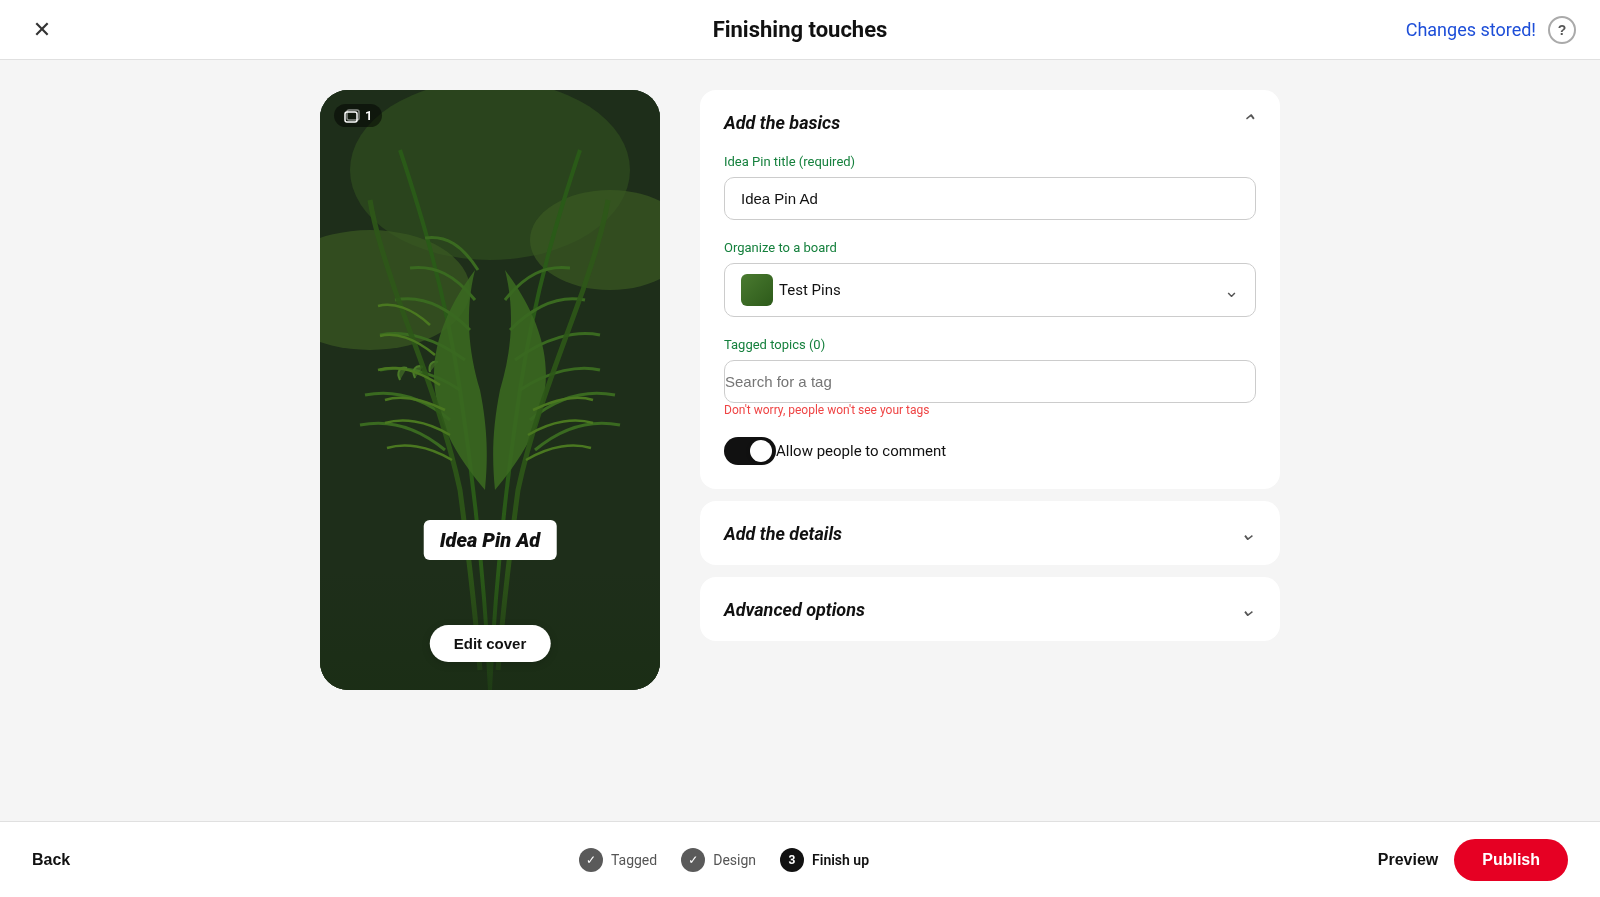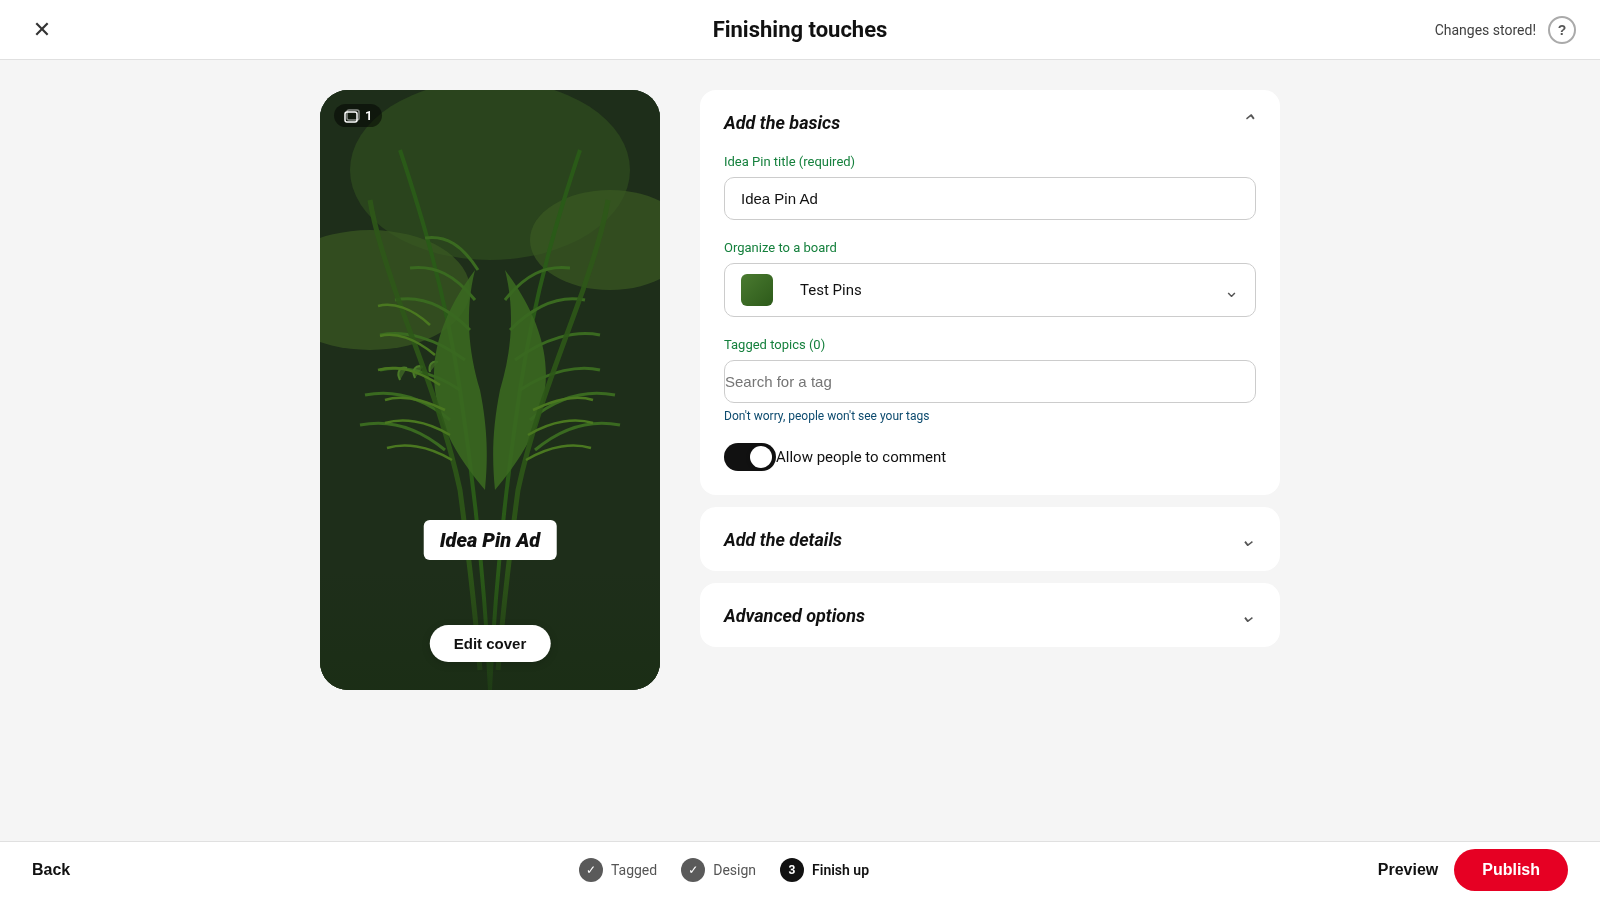--- a/index.html
+++ b/index.html
@@ -47,22 +47,22 @@
       position: absolute;
       left: 50%;
       transform: translateX(-50%);
     }
     .header-right {
       display: flex;
       align-items: center;
       gap: 12px;
     }
     .changes-stored {
-      font-size: 14px;
-      color: #404040;
+      font-size: 18px;
+      color: #1d4ed8;
     }
     .help-btn {
       width: 28px;
       height: 28px;
       border-radius: 50%;
       border: 2px solid #aaa;
       display: flex;
       align-items: center;
       justify-content: center;
       font-size: 14px;
@@ -216,21 +216,21 @@
       color: #111;
       background: #fff;
       cursor: pointer;
       display: flex;
       align-items: center;
       justify-content: space-between;
     }
     .board-select-left {
       display: flex;
       align-items: center;
-      gap: 27px;
+      gap: 6px;
     }
     .board-thumbnail {
       width: 32px;
       height: 32px;
       border-radius: 6px;
       background: linear-gradient(135deg, #4a7a30, #2d5a1a);
       flex-shrink: 0;
     }
 
     
@@ -239,22 +239,21 @@
       padding: 12px 0;
       border: 1.5px solid #ccc;
       border-radius: 10px;
       font-size: 15px;
       color: #999;
       outline: none;
       background: #fff;
     }
     .tag-hint {
       font-size: 12px;
-      color: #0c4a6e;
-      margin-top: 6px;
+      color: #ef4444;
     }
 
     
     .toggle-row {
       display: flex;
       align-items: center;
       margin-top: 8px;
     }
     .toggle-switch {
       width: 52px;
@@ -277,21 +276,21 @@
     }
     .toggle-label {
       font-size: 15px;
       color: #111;
     }
 
     
     .footer {
       background: #fff;
       border-top: 1px solid #e0e0e0;
-      height: 56px;
+      height: 76px;
       display: flex;
       align-items: center;
       justify-content: space-between;
       padding: 0 32px;
       flex-shrink: 0;
     }
     .back-btn {
       font-size: 16px;
       font-weight: 600;
       color: #111;

